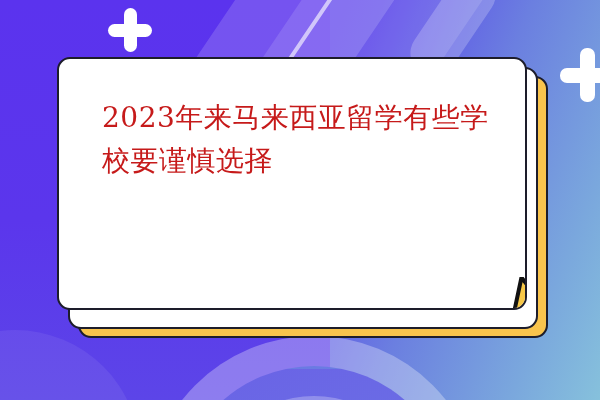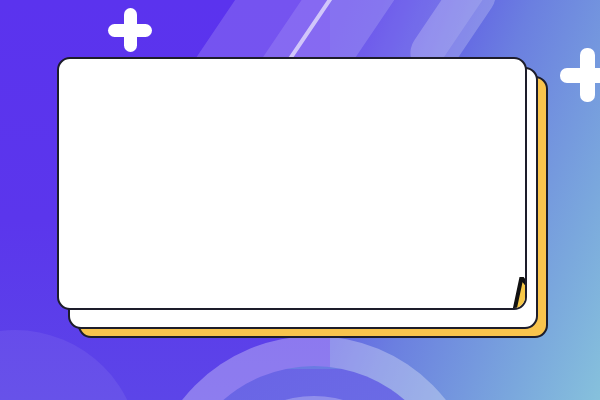--- a/index.html
+++ b/index.html
@@ -195,19 +195,20 @@
   </div>
   <div class="plus plus-r">
     <span class="bar bar-v"></span>
     <span class="bar bar-h"></span>
   </div>
 
   <div class="card card-back"></div>
   <div class="card card-mid"></div>
 
   <div class="card card-front">
+    <div class="headline">2023年来马来西亚留学有些学校要谨慎选择</div>
 
     <svg class="cursor" viewBox="0 0 60 70">
       <path d="M8 4 L8 56 L21 44 L30 63 L41 58 L32 40 L49 38 Z" fill="#f6c747" stroke="#111111" stroke-width="4" stroke-linejoin="round" transform="rotate(12 28 33)"></path>
     </svg>
   </div>
 
 </div>
 
 </body></html>

